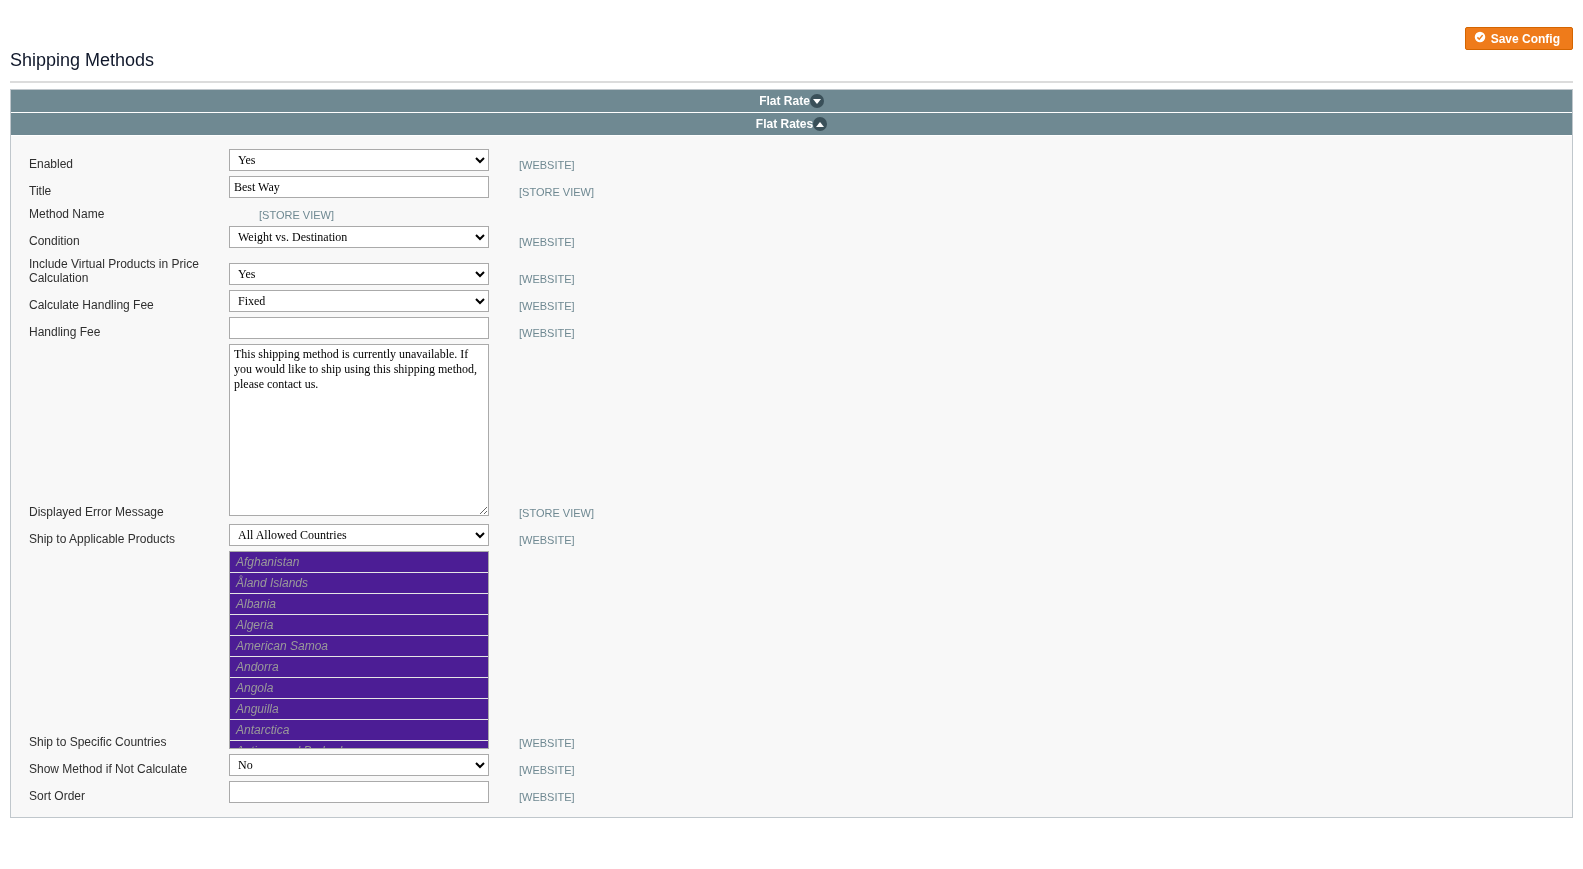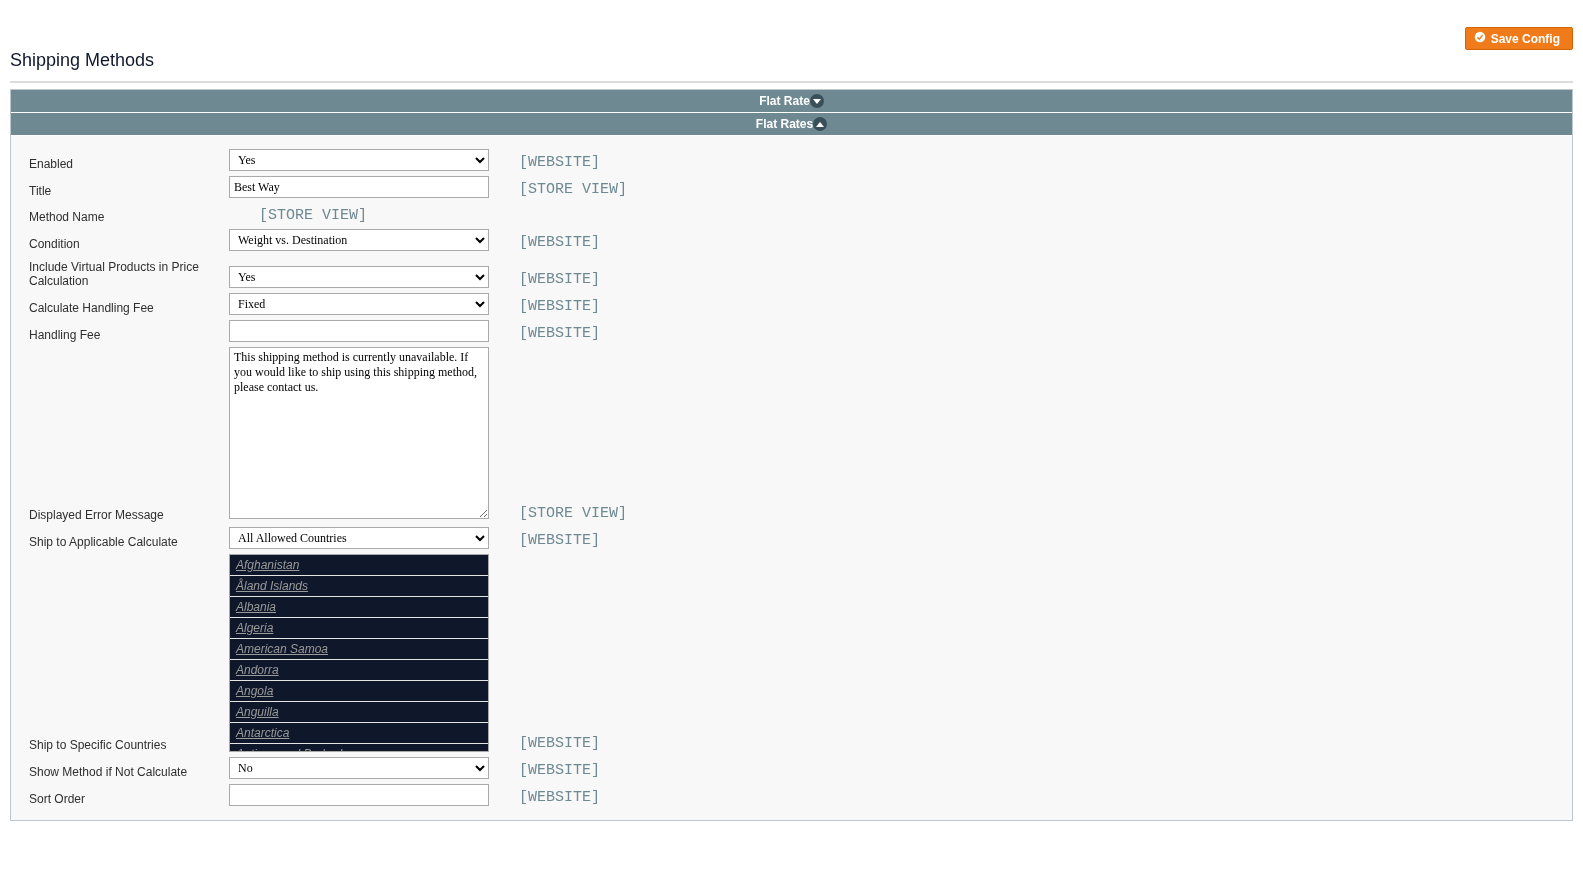--- a/index.html
+++ b/index.html
@@ -80,24 +80,23 @@
   }
   .form-label {
     width: 200px;
     padding-top: 4px;
     color: #2f2f2f;
     font-size: 12px;
   }
   .form-control-cell { width: 260px; }
   .form-scope {
     color: #6f8992;
-    font-size: 15px;
+    font-size: 11px;
     padding-top: 4px;
     padding-left: 30px;
-    font-family: Liberation Mono, monospace;
   }
   select, input[type="text"], textarea {
     width: 260px;
     border: 1px solid #aaa;
     font-family: Liberation Serif, serif;
     font-size: 12px;
     padding: 2px 4px;
     background: #fff;
   }
   select { height: 22px; }
@@ -111,21 +110,21 @@
     overflow-y: scroll;
   }
   .multiselect .option {
     padding: 3px 6px;
     font-size: 12px;
     font-style: italic;
     color: #9a9a9a;
     border-bottom: 1px solid #e5e5e5;
     cursor: pointer;
   }
-  .multiselect.disabled .option { background: #0f172a; text-decoration: underline; }
+  .multiselect.disabled .option { background: #4c1d95; }
 </style>
 </head>
 <body>
 
 <div class="wrapper">
 
   <div class="header">
     <div class="page-title">Shipping Methods</div>
     <button class="save-btn">
       <span>
@@ -207,21 +206,21 @@
 
       <div class="form-row">
         <div class="form-label">Displayed Error Message</div>
         <div class="form-control-cell">
           <textarea style="">This shipping method is currently unavailable. If you would like to ship using this shipping method, please contact us.</textarea>
         </div>
         <div class="form-scope">[STORE VIEW]</div>
       </div>
 
       <div class="form-row">
-        <div class="form-label">Ship to Applicable Calculate</div>
+        <div class="form-label">Ship to Applicable Products</div>
         <div class="form-control-cell">
           <select><option>All Allowed Countries</option><option>Specific Countries</option></select>
         </div>
         <div class="form-scope">[WEBSITE]</div>
       </div>
 
       <div class="form-row">
         <div class="form-label">Ship to Specific Countries</div>
         <div class="form-control-cell">
           <div class="multiselect disabled">

